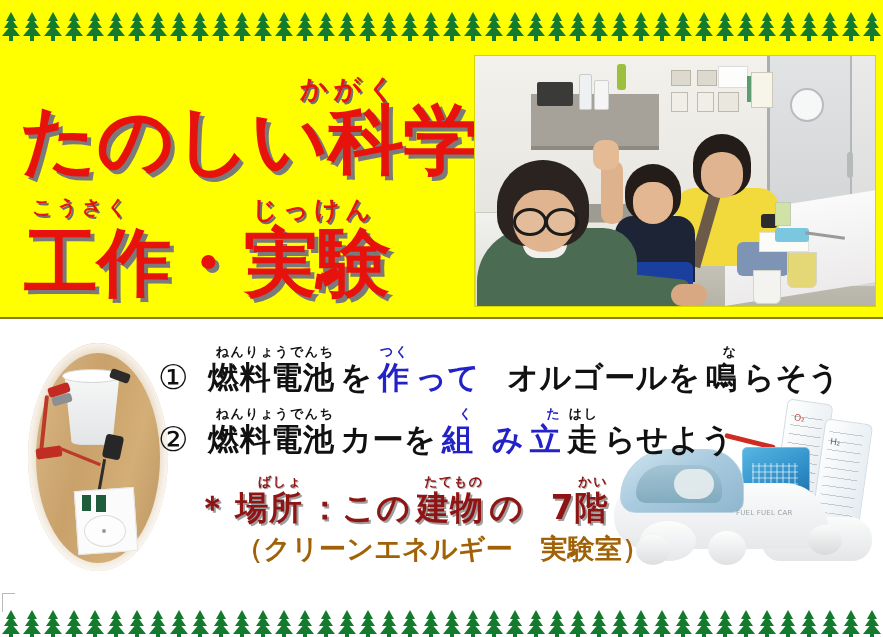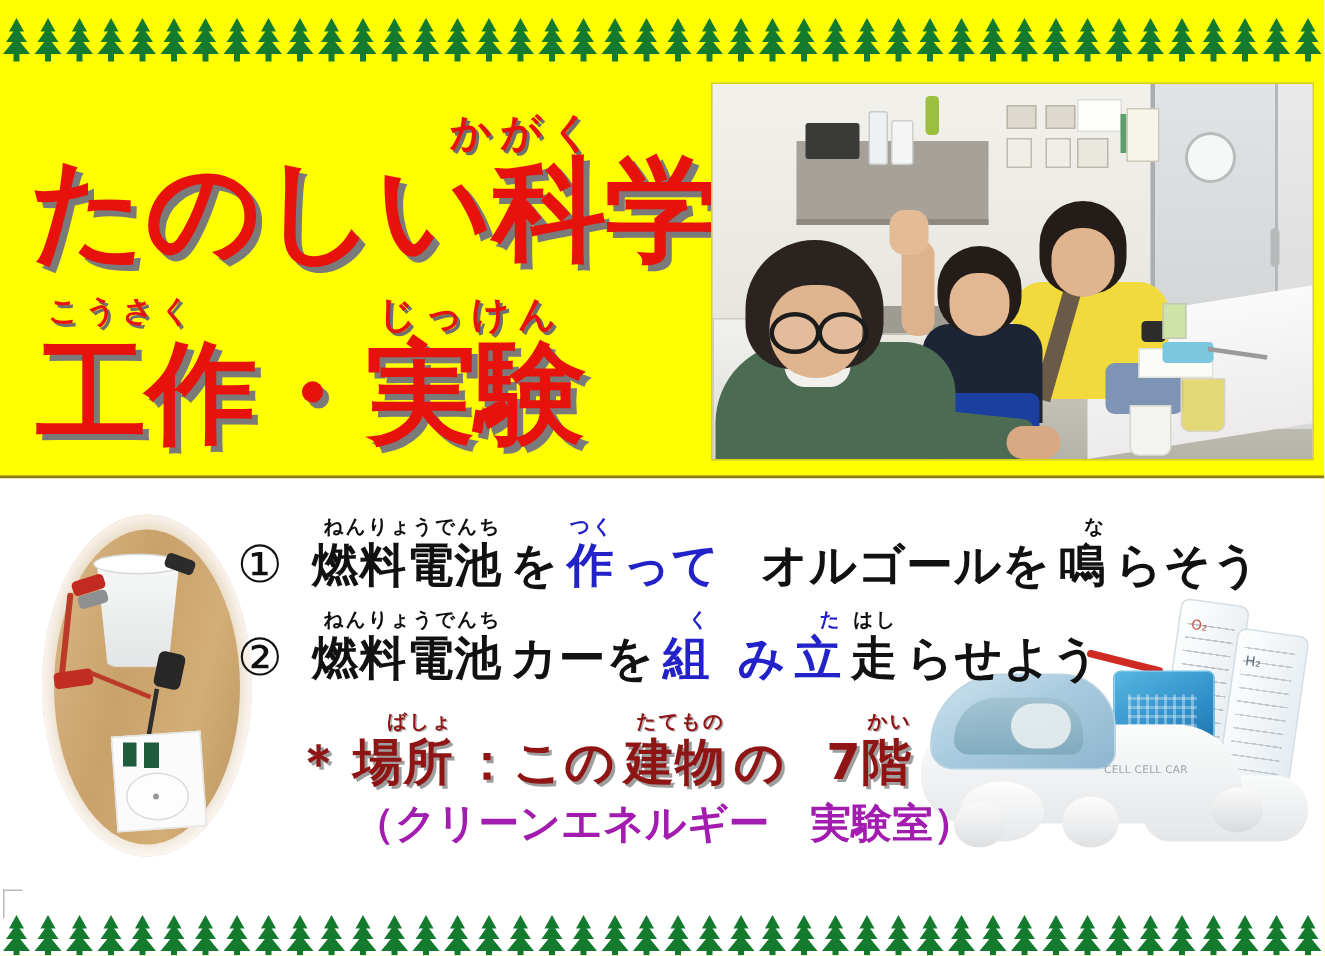--- a/index.html
+++ b/index.html
@@ -728,21 +728,21 @@
   .place-row .rb .rbase { font-size: 33px; }
   .place-row .noruby { font-size: 33px; }
 
   .sub-row {
     position: absolute;
     left: 236px;
     top: 212px;
     white-space: nowrap;
     font-size: 27px;
     font-weight: bold;
-    color: #a21caf;
+    color: #a16207;
     letter-spacing: 0.01em;
   }
 
   .corner-mark {
     position: absolute;
     left: 2px;
     top: 593px;
     width: 12px;
     height: 18px;
     border-left: 1px solid #b9b9b9;
@@ -1118,21 +1118,21 @@
       <span class="rp base-plate"></span>
       <span class="rp sw"></span>
       <span class="rp tube-red"></span>
       <span class="rp cell-blue"></span>
       <span class="rp cell-grid"></span>
       <span class="rp tube-black"></span>
       <span class="rp body-base"></span>
       <span class="rp canopy"></span>
       <span class="rp canopy-in"></span>
       <span class="rp motor"></span>
-      <span class="rp logo">CELL CELL CAR</span>
+      <span class="rp logo">FUEL FUEL CAR</span>
       <span class="rp nose"></span>
       <span class="rp wheel1"></span>
       <span class="rp wheel2"></span>
       <span class="rp wheel3"></span>
     </div>
 
     <div class="items">
 
       <div class="item-row row1">
         <span class="circle-num">①</span>

